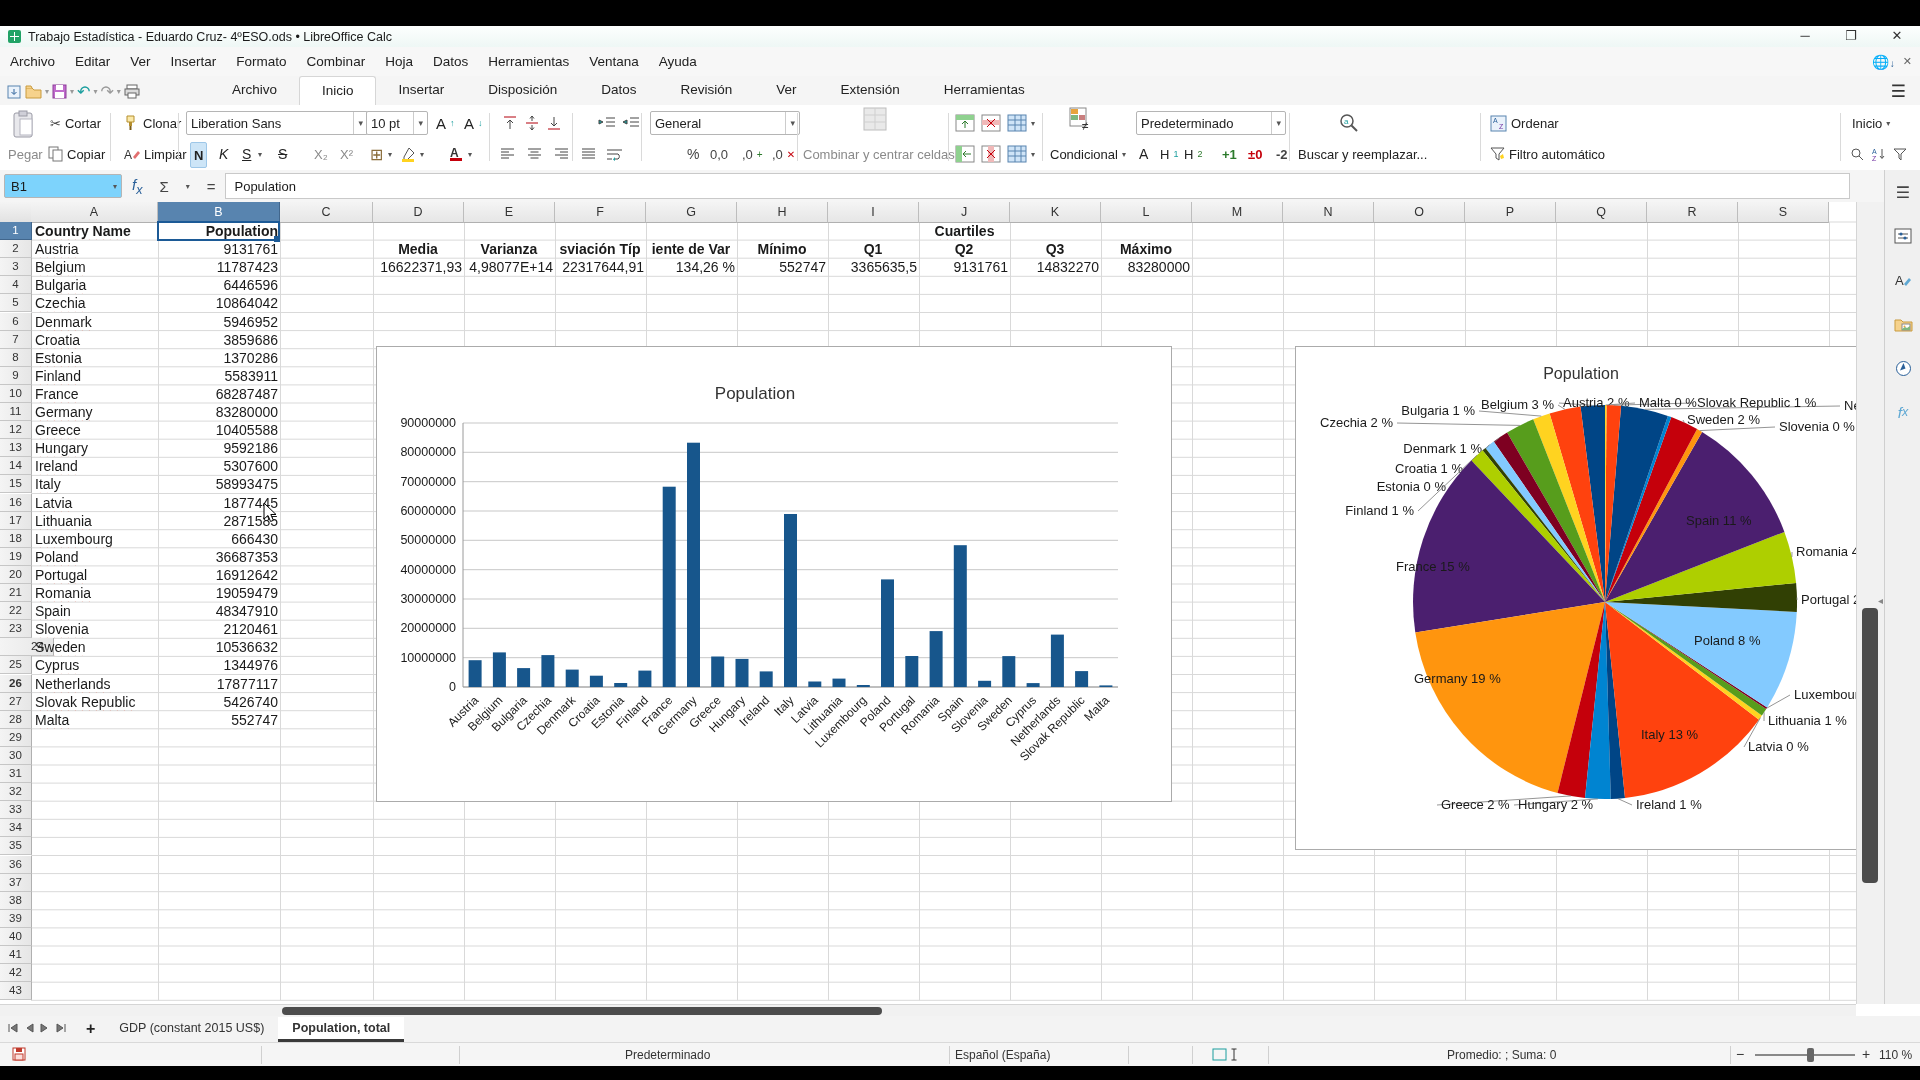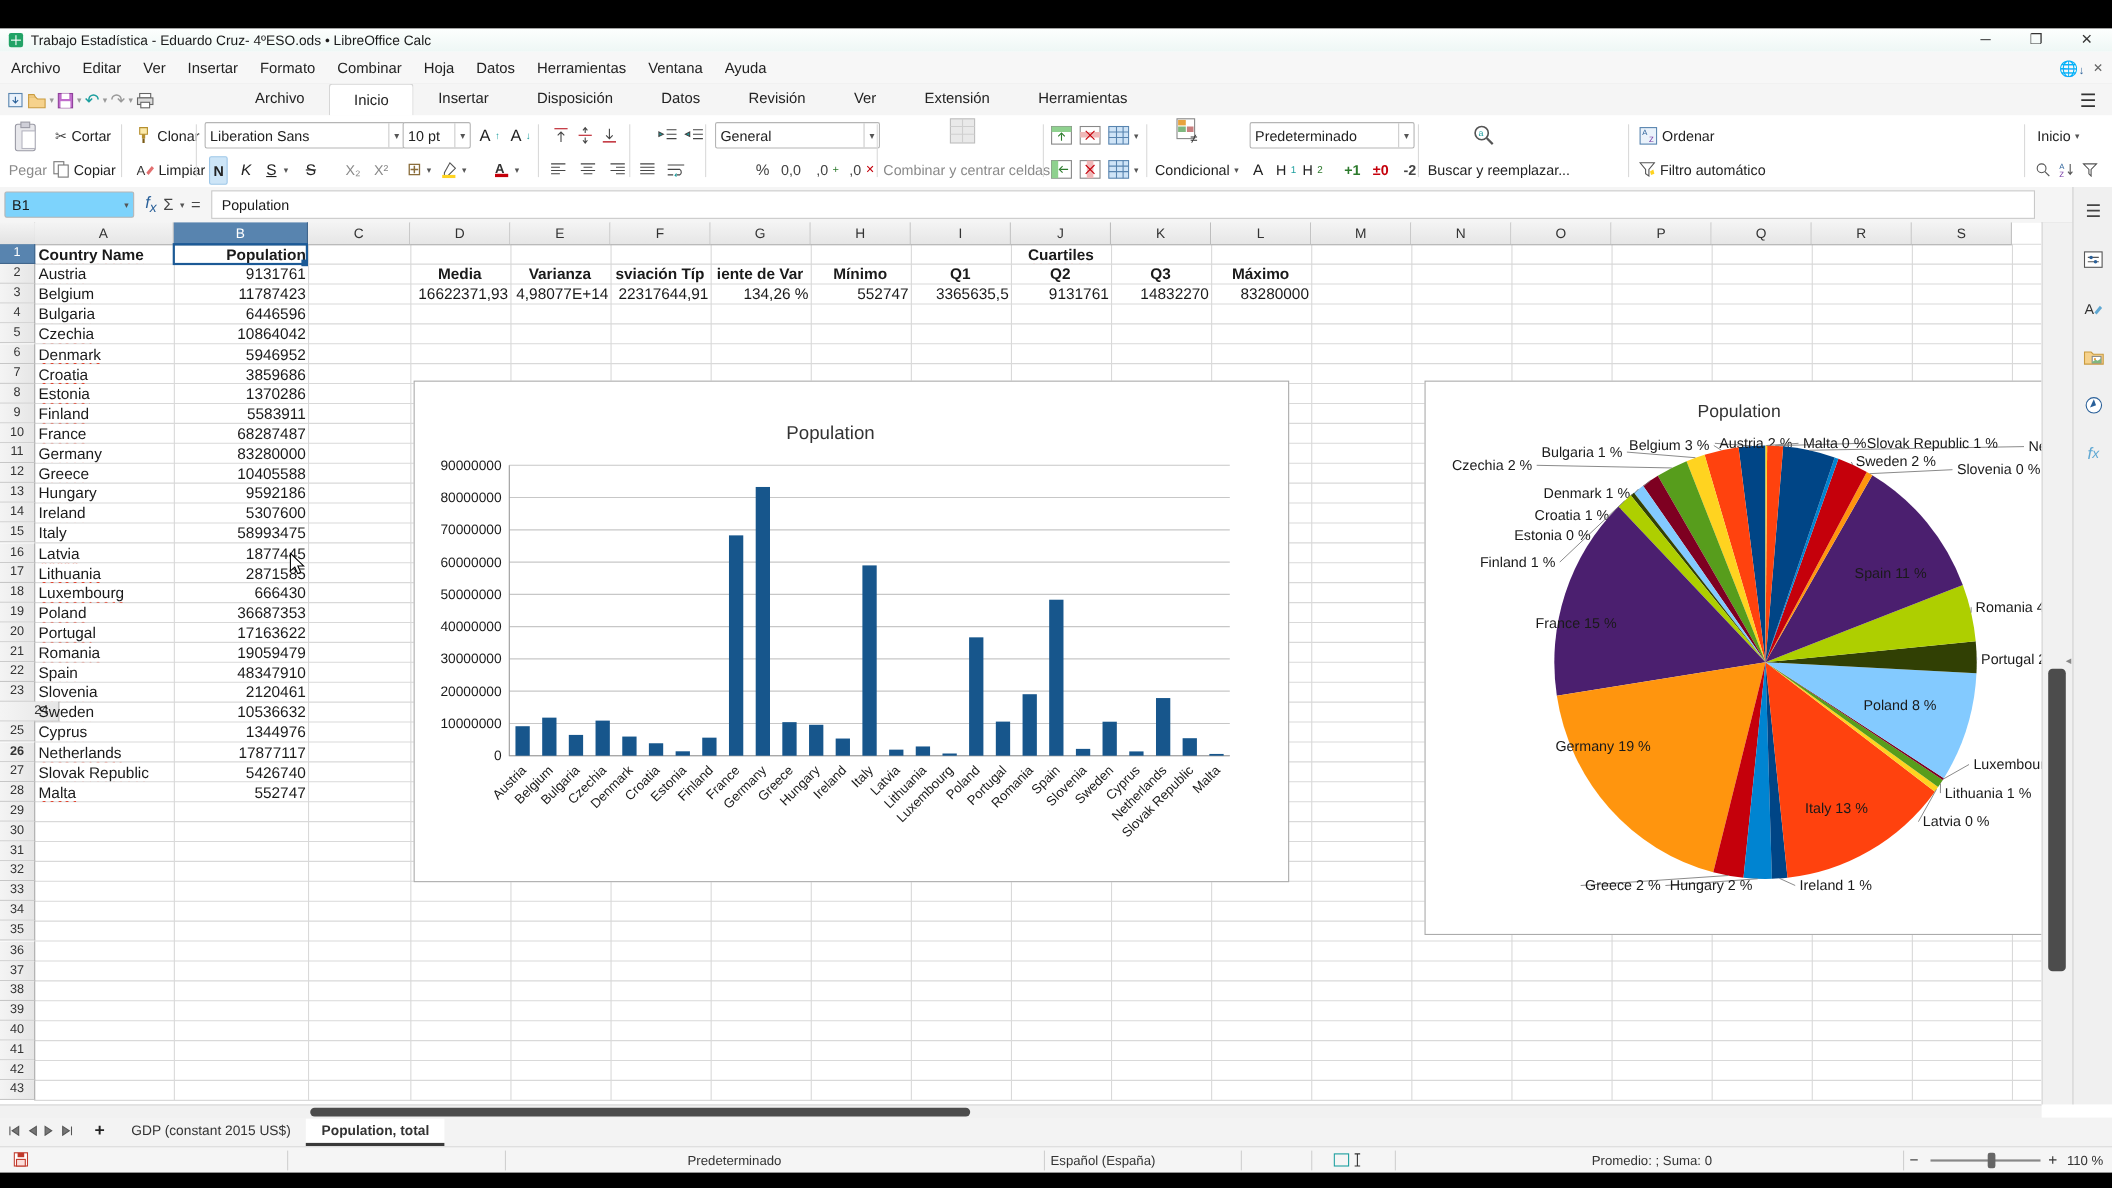--- a/index.html
+++ b/index.html
@@ -38,21 +38,21 @@
   .combo .arr{color:#555;font-size:9px;margin-left:6px;border-left:1px solid #ccc;padding-left:4px;height:100%;display:flex;align-items:center;}
   .vsep{position:absolute;top:8px;height:48px;width:1px;background:#dadada;}
   .gray{color:#8a8a8a;}
   .nbox{background:#cde5f7;border:1px solid #9ec7e8;border-radius:2px;padding:0 3px;font-weight:bold;}
   .dd{font-size:8px;color:#555;}
   
   .fbar{position:absolute;left:0;top:170px;width:1920px;height:32px;background:#f5f5f5;border-bottom:1px solid #c9c9c9;
         display:flex;align-items:center;font-size:13px;}
   .namebox{width:110px;height:22px;background:#7dd3fc;border:1px solid #b5b5b5;margin-left:4px;display:flex;align-items:center;
            padding-left:6px;justify-content:space-between;border-radius:2px;}
-  .fsyms{display:flex;align-items:center;gap:6px;padding:0 10px;color:#2a6099;font-size:15px;}
+  .fsyms{display:flex;align-items:center;gap:17px;padding:0 10px;color:#2a6099;font-size:15px;}
   .finput{flex:1;height:24px;background:#fff;border:1px solid #c9c9c9;display:flex;align-items:center;padding-left:8px;margin-right:70px;}
   
   #sheet{position:absolute;left:0;top:202px;width:1856px;height:802px;background:#fff;overflow:hidden;}
   .corner{position:absolute;left:0;top:0;width:31px;height:20px;background:linear-gradient(#f4f4f4,#e2e2e2);
           border-right:1px solid #b0b0b0;border-bottom:1px solid #b0b0b0;}
   .colh{position:absolute;top:0;height:20px;background:linear-gradient(#f4f4f4,#e6e6e6);border-right:1px solid #bdbdbd;
         border-bottom:1px solid #b0b0b0;text-align:center;font-size:12.5px;color:#333;line-height:20px;}
   .rowh{position:absolute;left:0;width:31px;background:linear-gradient(90deg,#f4f4f4,#e6e6e6);border-right:1px solid #b0b0b0;
         border-bottom:1px solid #c6c6c6;text-align:center;font-size:11.5px;color:#333;}
   .hsel{background:#5884af !important;color:#fff !important;border-color:#41668c !important;}
@@ -564,21 +564,21 @@
       <div class="cell num" style="left: 158px; width: 120px; top: 273.4px; height: 18.1px;">58993475</div>
       <div class="cell txt sq" style="left: 31px; width: 126px; top: 291.5px; height: 18.1px;">Latvia</div>
       <div class="cell num" style="left: 158px; width: 120px; top: 291.5px; height: 18.1px;">1877445</div>
       <div class="cell txt sq" style="left: 31px; width: 126px; top: 309.6px; height: 18.1px;">Lithuania</div>
       <div class="cell num" style="left: 158px; width: 120px; top: 309.6px; height: 18.1px;">2871585</div>
       <div class="cell txt sq" style="left: 31px; width: 126px; top: 327.7px; height: 18.1px;">Luxembourg</div>
       <div class="cell num" style="left: 158px; width: 120px; top: 327.7px; height: 18.1px;">666430</div>
       <div class="cell txt sq" style="left: 31px; width: 126px; top: 345.8px; height: 18.1px;">Poland</div>
       <div class="cell num" style="left: 158px; width: 120px; top: 345.8px; height: 18.1px;">36687353</div>
       <div class="cell txt sq" style="left: 31px; width: 126px; top: 363.9px; height: 18.1px;">Portugal</div>
-      <div class="cell num" style="left: 158px; width: 120px; top: 363.9px; height: 18.1px;">17163622</div>
+      <div class="cell num" style="left: 158px; width: 120px; top: 363.9px; height: 18.1px;">16912642</div>
       <div class="cell txt sq" style="left: 31px; width: 126px; top: 382px; height: 18.1px;">Romania</div>
       <div class="cell num" style="left: 158px; width: 120px; top: 382px; height: 18.1px;">19059479</div>
       <div class="cell txt sq" style="left: 31px; width: 126px; top: 400.1px; height: 18.1px;">Spain</div>
       <div class="cell num" style="left: 158px; width: 120px; top: 400.1px; height: 18.1px;">48347910</div>
       <div class="cell txt sq" style="left: 31px; width: 126px; top: 418.2px; height: 18.1px;">Slovenia</div>
       <div class="cell num" style="left: 158px; width: 120px; top: 418.2px; height: 18.1px;">2120461</div>
       <div class="cell txt sq" style="left: 31px; width: 126px; top: 436.3px; height: 18.1px;">Sweden</div>
       <div class="cell num" style="left: 158px; width: 120px; top: 436.3px; height: 18.1px;">10536632</div>
       <div class="cell txt sq" style="left: 31px; width: 126px; top: 454.4px; height: 18.1px;">Cyprus</div>
       <div class="cell num" style="left: 158px; width: 120px; top: 454.4px; height: 18.1px;">1344976</div>

